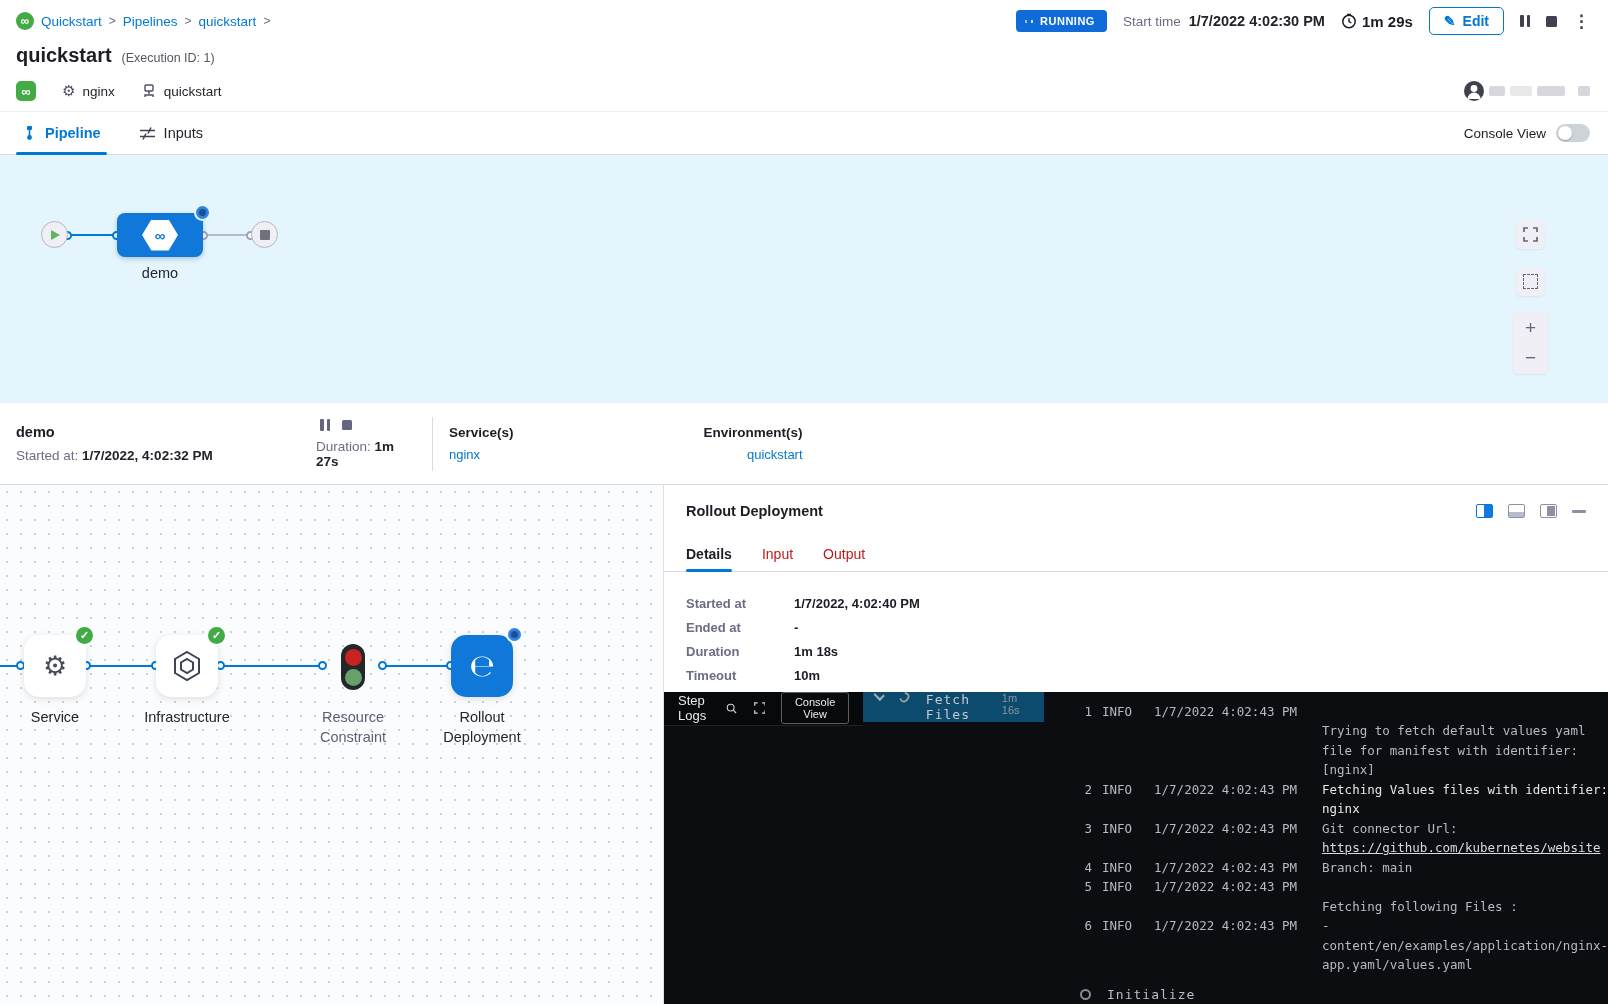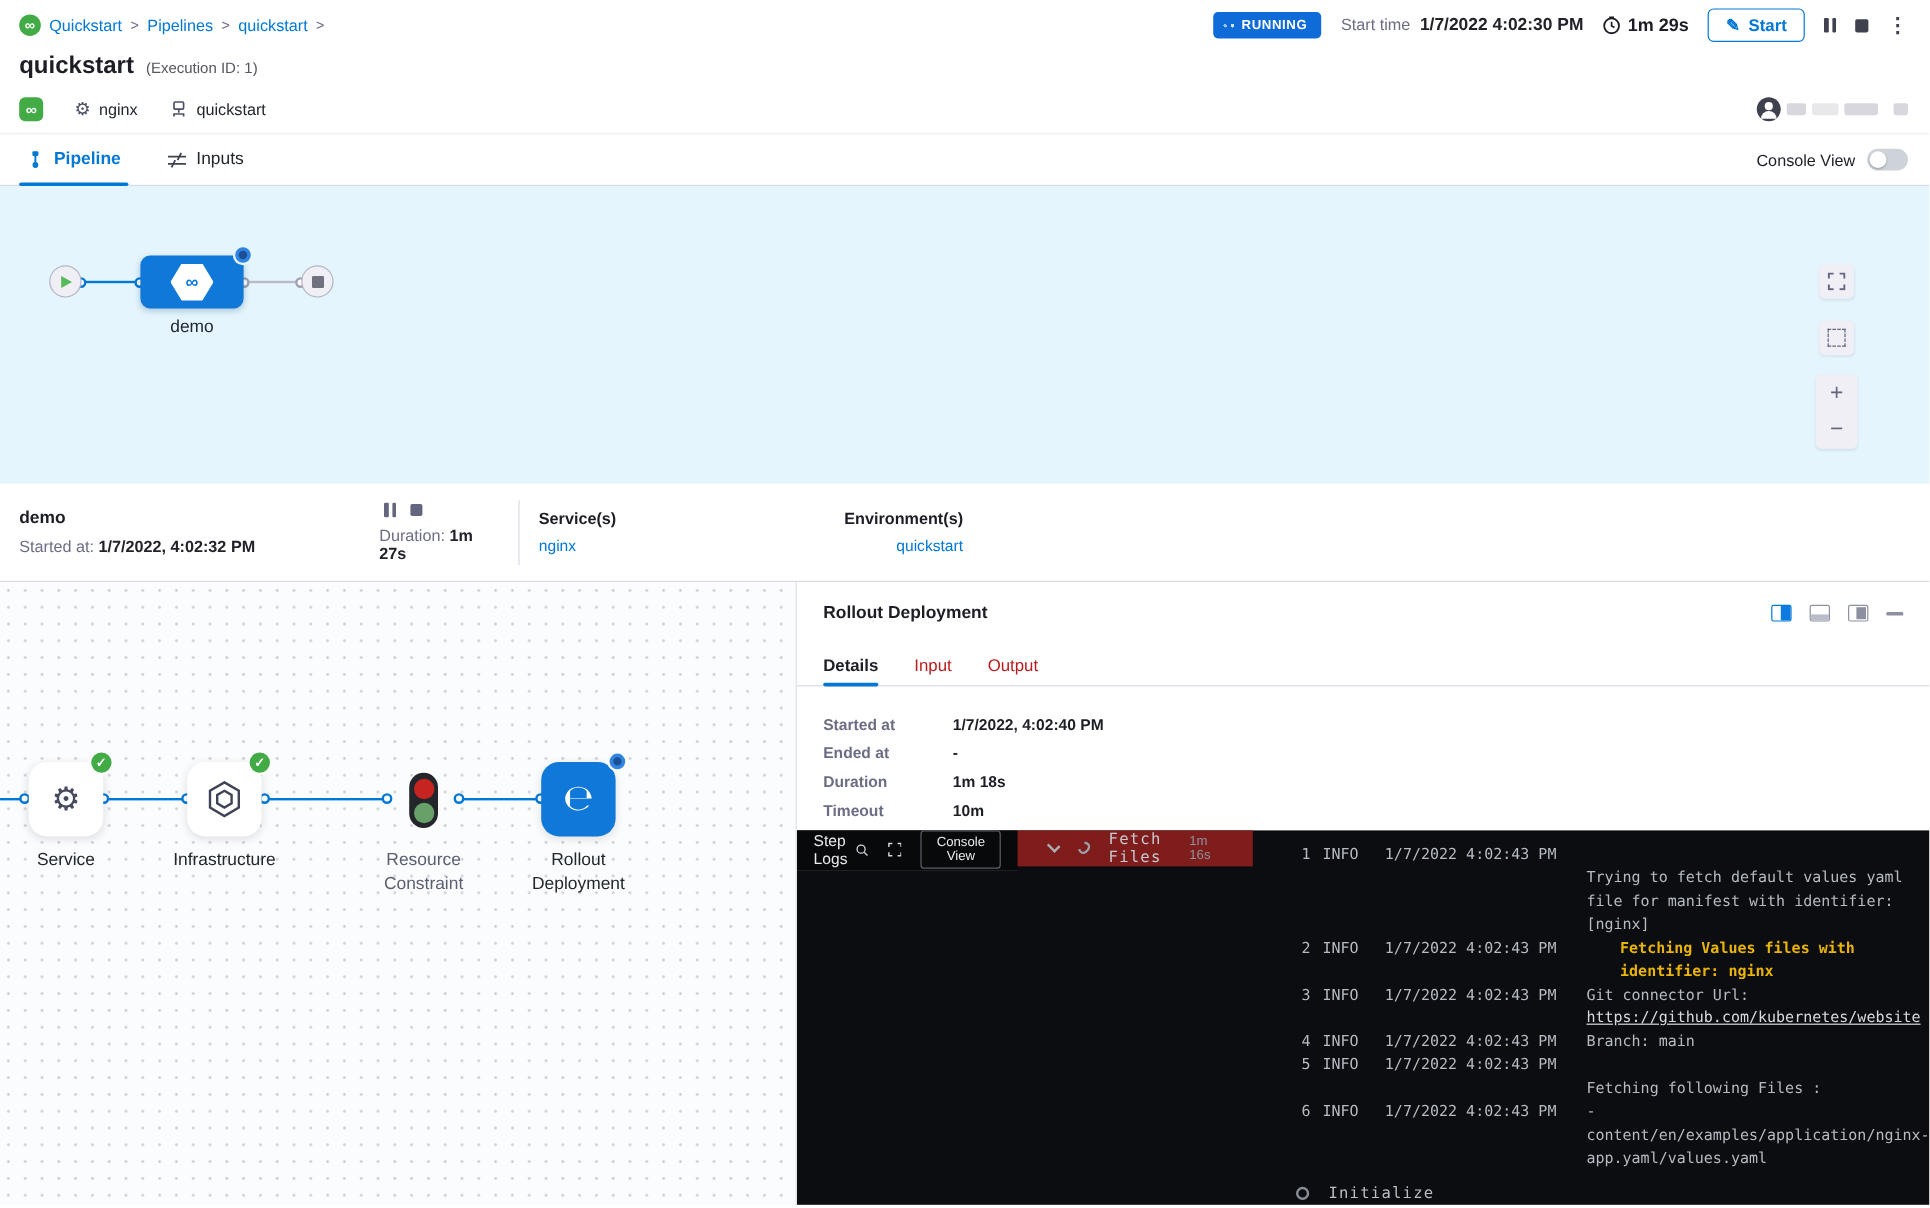--- a/index.html
+++ b/index.html
@@ -119,30 +119,30 @@
   .detail-row .dk { width:108px; color:#6b6d85; font-weight:600; }
   .detail-row .dv { color:#1c1d25; font-weight:600; }
 
   
   .steplogs { flex:1; display:flex; flex-direction:row; background:#0b0d10; }
   .sl-head { height:34px; background:#07090b; display:flex; align-items:center; padding:0 14px; border-bottom:1px solid #1d2025; }
   .sl-title { color:#e8eaee; font-size:13px; }
   .sl-tools { margin-left:auto; display:flex; align-items:center; gap:16px; }
   .sl-btn-console { border:1px solid #5b5f66; color:#e8eaee; font-size:11px; padding:3px 8px; border-radius:3px; cursor:pointer; background:transparent; }
   .sl-gap { height:16px; background:#0b0d10; }
-  .sl-section { height:30px; background:#7f1d1d; display:flex; align-items:center; padding:0 28px; cursor:pointer; }
+  .sl-section { height:30px; background:#0c4a6e; display:flex; align-items:flex-start; padding:0 14px; cursor:pointer; }
   .chev { width:9px; height:9px; border-left:2px solid #aab0b8; border-bottom:2px solid #aab0b8; transform:rotate(-45deg) translateY(-2px); }
   .spinner { width:11px; height:11px; border-radius:50%; border:2px solid #9aa0a8; border-left-color:transparent; margin-left:16px; transform:rotate(40deg); }
   .sl-sec-name { margin-left:16px; font-family:"DejaVu Sans Mono",monospace; font-size:13px; color:#c6cad2; letter-spacing:1px; }
   .sl-sec-dur { margin-left:auto; font-size:11px; color:#8e939c; }
   .sl-body { flex:1; padding-top:10px; font-family:"DejaVu Sans Mono",monospace; font-size:12.5px; line-height:19.5px; color:#b6bac2; }
   .log-row { display:grid; grid-template-columns:18px 42px 158px 1fr; column-gap:10px; padding-left:30px; align-items:start; }
   .log-num { text-align:right; }
   .log-msg { white-space:pre-wrap; }
-  .log-msg.bold { color:#eab308; font-weight:bold;margin-left:28px; }
+  .log-msg.bold { color:#e5e5e5; font-weight:normal; }
   .log-link { text-decoration:underline; color:#d7dae0; cursor:pointer; }
   .sl-pending { display:flex; align-items:center; gap:16px; padding:10px 0 0 36px; cursor:pointer; }
   .pend-circle { width:11px; height:11px; border-radius:50%; border:2px solid #878c95; }
   .pend-name { font-family:"DejaVu Sans Mono",monospace; font-size:13px; color:#b9bdc5; letter-spacing:1px; }
 
   svg { display:block; }
 </style>
 </head>
 <body>
 
@@ -170,21 +170,21 @@
       <span class="elapsed">
         <svg width="16" height="16" viewBox="0 0 16 16">
             <circle cx="8" cy="8.5" r="6.2" fill="none" stroke="#1c1d25" stroke-width="1.5"></circle>
             <path d="M8 5.2 V8.7 L10.4 10" fill="none" stroke="#1c1d25" stroke-width="1.4"></path>
             <path d="M6 1.5 h4" stroke="#1c1d25" stroke-width="1.5"></path>
           </svg>
         <span>1m 29s</span>
       </span>
       <button class="btn-edit">
           <span>✎</span>
-          <span>Start</span>
+          <span>Edit</span>
         </button>
       <span class="icon-pause">
           <i></i>
           <i></i>
         </span>
       <span class="icon-stop"></span>
       <span class="icon-kebab">⋮</span>
     </div>
   </header>
 

